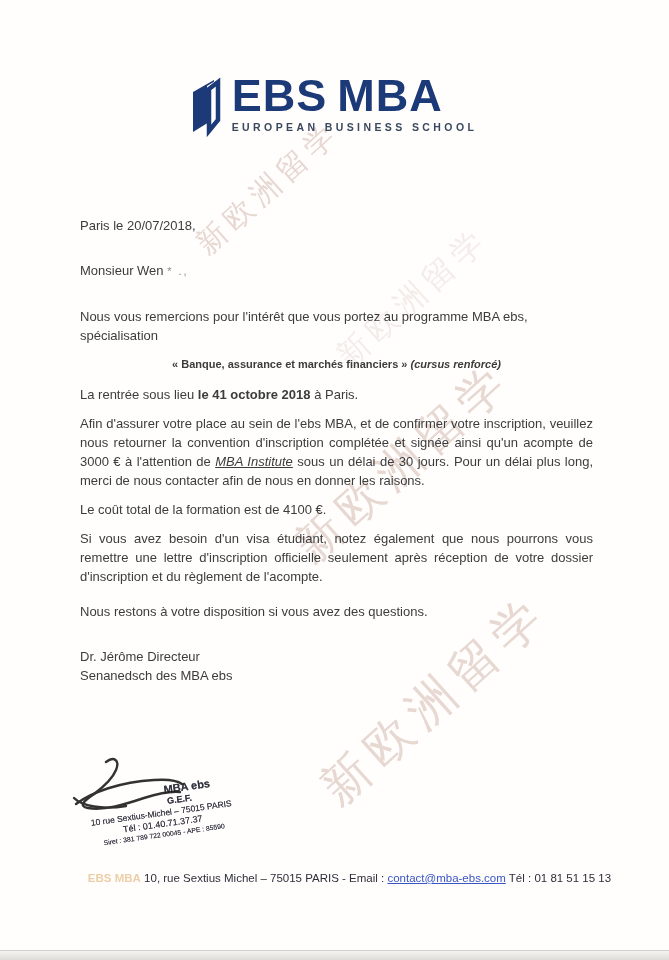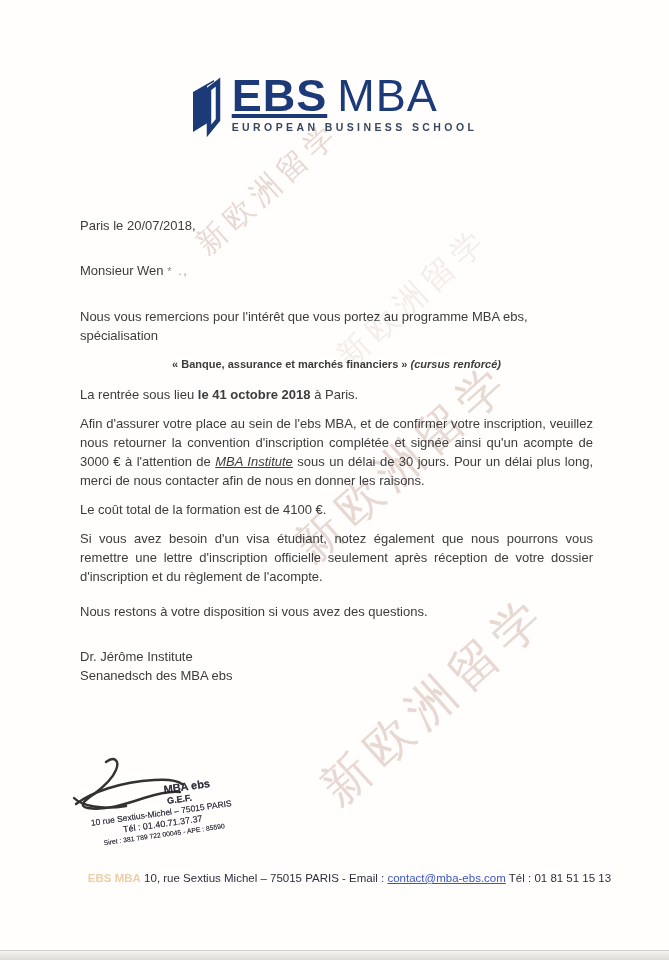--- a/index.html
+++ b/index.html
@@ -32,22 +32,22 @@
     position:relative;z-index:2;
     margin:74px 0 0 0;
     display:flex;justify-content:center;align-items:flex-start;gap:11px;
   }
   .logo-icon{display:block;margin-top:2px;}
   .logo-text{display:flex;flex-direction:column;}
   .logo-name{
     font-size:45px;line-height:44px;color:#1d3a78;
     letter-spacing:1px;white-space:nowrap;
   }
-  .logo-name .ebs{font-weight:700;text-decoration:underline;}
-  .logo-name .mba{font-weight:400;margin-left:10px;}
+  .logo-name .ebs{font-weight:700;}
+  .logo-name .mba{font-weight:700;margin-left:10px;}
   .logo-tagline{
     font-size:10.5px;letter-spacing:3.4px;color:#39485e;
     margin-top:3px;font-weight:700;white-space:nowrap;
   }
   
   .content{position:relative;z-index:2;padding:0 76px 0 80px;}
   .line{font-size:13px;line-height:19px;margin:0;}
   .just{text-align:justify;}
   .mt-date{margin-top:78px;}
   .mt-sal{margin-top:26px;}
@@ -138,21 +138,21 @@
       <span>Afin d'assurer votre place au sein de l'ebs MBA, et de confirmer votre inscription, veuillez nous retourner la convention d'inscription complétée et signée ainsi qu'un acompte de 3000 € à l'attention de </span><span class="iu">MBA Institute</span><span> sous un délai de 30 jours. Pour un délai plus long, merci de nous contacter afin de nous en donner les raisons.</span>
     </p>
 
     <p class="line mt-p">Le coût total de la formation est de 4100 €.</p>
 
     <p class="line just mt-p">Si vous avez besoin d'un visa étudiant, notez également que nous pourrons vous remettre une lettre d'inscription officielle seulement après réception de votre dossier d'inscription et du règlement de l'acompte.</p>
 
     <p class="line mt-q">Nous restons à votre disposition si vous avez des questions.</p>
 
 
-    <p class="line mt-signer">Dr. Jérôme Institute</p>
+    <p class="line mt-signer">Dr. Jérôme Directeur</p>
     <p class="line">Senanedsch des MBA ebs</p>
   </div>
 
   <div class="sign-block">
     <svg class="sig-svg" width="130" height="58" viewBox="0 0 130 58">
       <g fill="none" stroke="#1c1c1c" stroke-width="2.4" stroke-linecap="round" opacity="0.9">
         <path d="M38 8 C46 2 52 6 48 16 C44 26 34 34 26 40"></path>
         <path d="M26 40 C16 47 10 52 20 54 C36 57 58 50 76 44 C92 39 104 37 112 38"></path>
         <path d="M8 50 C24 38 52 28 86 26 C100 25 110 27 114 30"></path>
         <path d="M6 44 C14 52 34 56 58 52"></path>

